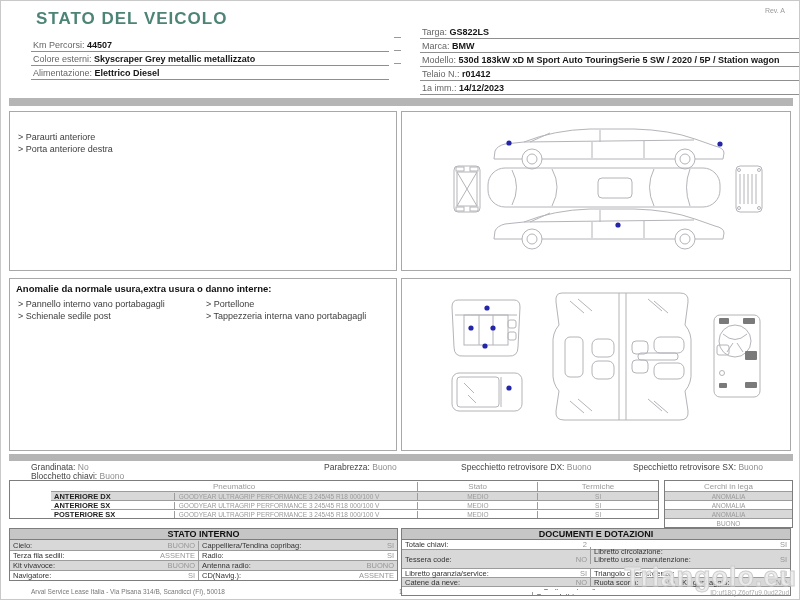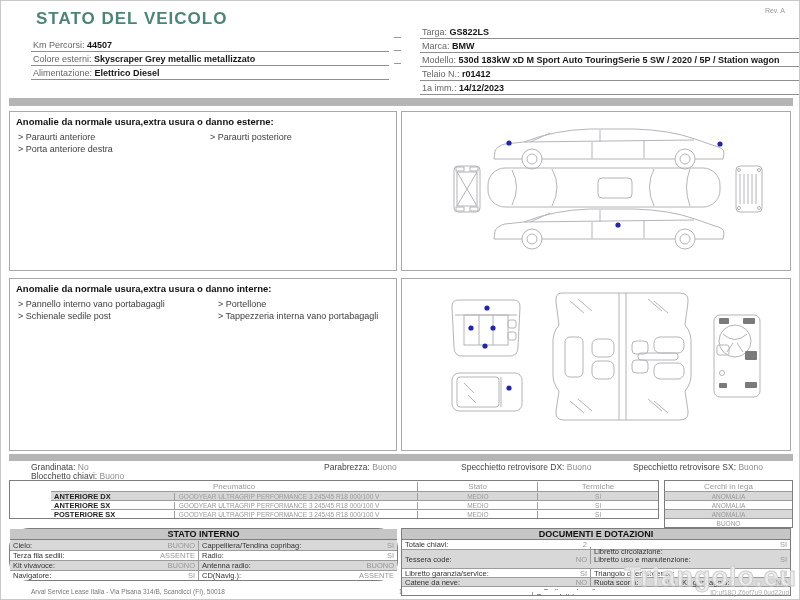--- a/index.html
+++ b/index.html
@@ -80,27 +80,23 @@
     <div class="info-row"><span>Telaio N.:</span> <b>r01412</b></div>
     <div class="info-row"><span>1a imm.:</span> <b>14/12/2023</b></div>
   </div>
   <div class="tick" style="left:393px; top:36px;"></div>
   <div class="tick" style="left:393px; top:49px;"></div>
   <div class="tick" style="left:393px; top:62px;"></div>
 
   <div class="gray-bar" style="top:97px; height:8px;"></div>
 
   <div class="panel" style="left:8px; top:110px; width:388px; height:160px;">
-    <div class="panel-heading">Anomalie da normale usura,extra usura o danno esterne:</div>
     <div class="anom-col" style="left:8px;">
       <div class="item">&gt; Paraurti anteriore</div>
       <div class="item">&gt; Porta anteriore destra</div>
-    </div>
-    <div class="anom-col" style="left:200px;">
-      <div class="item">&gt; Paraurti posteriore</div>
     </div>
   </div>
 
   <div class="panel" style="left:400px; top:110px; width:390px; height:160px;">
     <svg width="388" height="158" viewBox="0 0 388 158">
 
       <path class="ln" d="M92,47 L93,39 Q95,34 103,32 L122,30 Q152,18 188,17 L232,17 Q268,18 293,27 L313,34 Q322,36 322,41 L321,47 Z"></path>
       <path class="ln" d="M128,30 L148,21 M198,18 L198,30 M122,30 L292,28 M190,30 L190,46 M242,29 L242,46"></path>
       <circle class="fw" cx="130" cy="47" r="10"></circle>
         <circle class="ln" cx="130" cy="47" r="5"></circle>
@@ -137,21 +133,21 @@
         <circle class="ln" cx="357" cy="96" r="1.5"></circle>
     </svg>
   </div>
 
   <div class="panel" style="left:8px; top:277px; width:388px; height:173px;">
     <div class="panel-heading">Anomalie da normale usura,extra usura o danno interne:</div>
     <div class="anom-col" style="left:8px;">
       <div class="item">&gt; Pannello interno vano portabagagli</div>
       <div class="item">&gt; Schienale sedile post</div>
     </div>
-    <div class="anom-col" style="left:208px;">
+    <div class="anom-col" style="left:196px;">
       <div class="item">&gt; Portellone</div>
       <div class="item">&gt; Tappezzeria interna vano portabagagli</div>
     </div>
   </div>
 
   <div class="panel" style="left:400px; top:277px; width:390px; height:173px;">
     <svg width="388" height="171" viewBox="0 0 388 171">
 
       <path class="ln" d="M56,21 Q50,21 50,28 L52,68 Q52,78 62,77 L106,77 Q116,78 116,68 L118,28 Q118,21 112,21 Z"></path>
       <path class="ln" d="M53,36 L115,36"></path>
@@ -239,21 +235,21 @@
         <div class="cell cen" style="width:127px;">ANOMALIA</div>
       </div>
     <div class="trow alt0" style="height:9px;">
         <div class="cell cen" style="width:127px;">ANOMALIA</div>
       </div>
     <div class="trow alt1" style="height:9px;">
         <div class="cell cen" style="width:127px;">BUONO</div>
       </div>
   </div>
 
-  <div class="tbl" style="left:8px; top:527px; width:389px;border-radius:20px;">
+  <div class="tbl" style="left:8px; top:527px; width:389px;">
     <div class="sect-head">STATO INTERNO</div>
     <div class="trow alt0" style="height:10px;">
       <div class="cell kv-l" style="width:110px;">Cielo:</div>
       <div class="cell kv-v" style="width:78px;">BUONO</div>
       <div class="cell kv-l cl" style="width:126px;">Cappelliera/Tendina copribag:</div>
       <div class="cell kv-v" style="flex:1;">SI</div>
     </div>
     <div class="trow alt1" style="height:10px;">
       <div class="cell kv-l" style="width:110px;">Terza fila sedili:</div>
       <div class="cell kv-v" style="width:78px;">ASSENTE</div>

